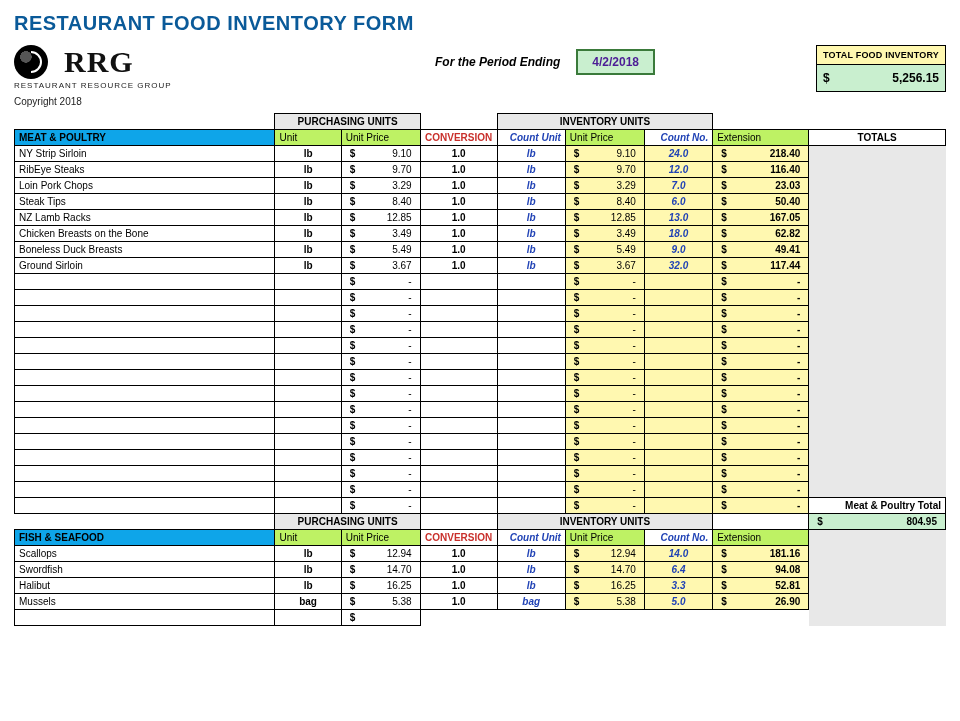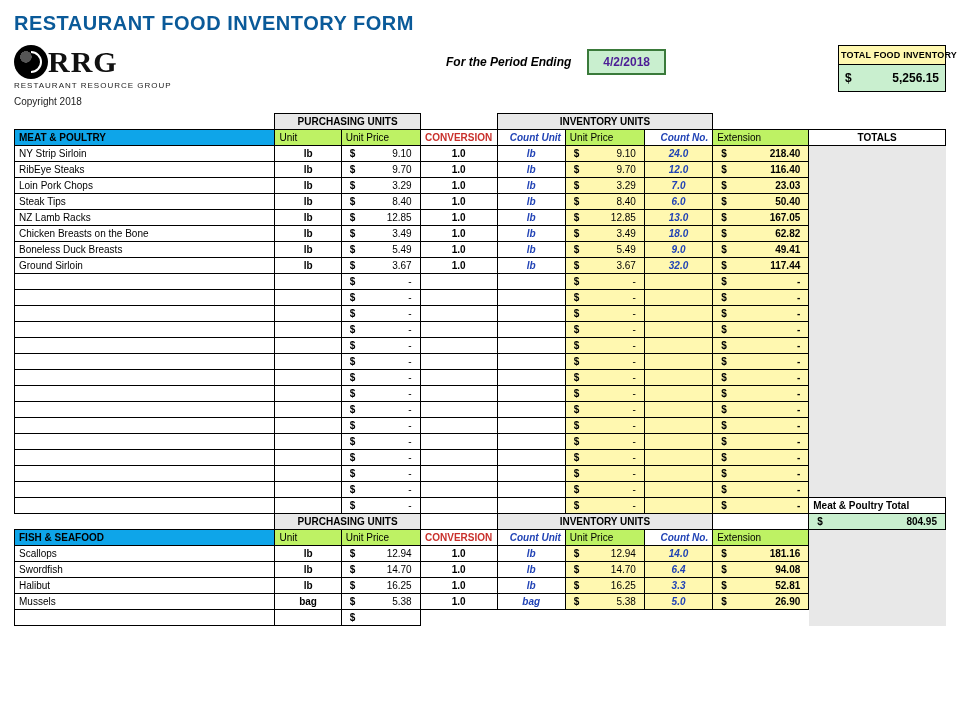--- a/index.html
+++ b/index.html
@@ -22,21 +22,21 @@
   .header-row {
     display: flex;
     align-items: flex-start;
     justify-content: space-between;
     margin-bottom: 6px;
   }
   .logo-block { width: 260px; }
   .logo {
     display: flex;
     align-items: center;
-    gap: 0;
+    gap: 16px;
   }
   .logo .rg-mark {
     width: 34px; height: 34px;
     border-radius: 50%;
     background: radial-gradient(circle at 35% 35%, #555 0 18%, #000 19% 100%);
     position: relative;
     flex: 0 0 auto;
   }
   .logo .rg-mark::after{
     content:"";
@@ -69,21 +69,21 @@
   .period-label { font-style: italic; font-weight: bold; font-size: 12px; }
   .period-box {
     border: 2px solid #3a7a3a;
     background: #c9efcf;
     padding: 4px 14px;
     font-size: 12px;
     font-weight: bold;
     color:#4c1d95;
   }
 
-  .total-block { width: 108px; }
+  .total-block { width: 130px; }
   .total-head {
     background: #fff8b0;
     border: 1px solid #000;
     text-align: center;
     font-size: 9px;
     font-weight: bold;
     padding: 4px 2px;
     letter-spacing: 0.2px;
     white-space: nowrap;
   }
@@ -149,21 +149,21 @@
   td.center { text-align: center; font-weight: bold; }
   td.blue   { color:#2042b5; font-style: italic; }
   td.yl     { background:#fff8b0; }
 
   .money { display:flex; justify-content:space-between; padding: 0 4px;}
   .money .sym { font-weight:bold; }
   .money .val {  }
   .ext .val { font-weight: bold;}
 
   .subtotal-label {
-    text-align:left;
+    text-align:right;
     font-weight:bold;
     font-size:10px;
     background:#fff;
   }
   .subtotal-amt {
     background:#c9efcf;
     font-weight:bold;
   }
   .gray-side { background:#e8e8e8; }
 </style>

